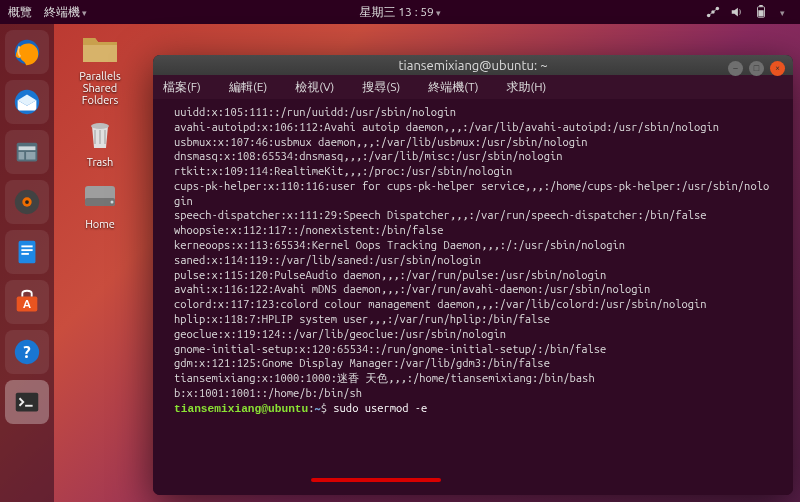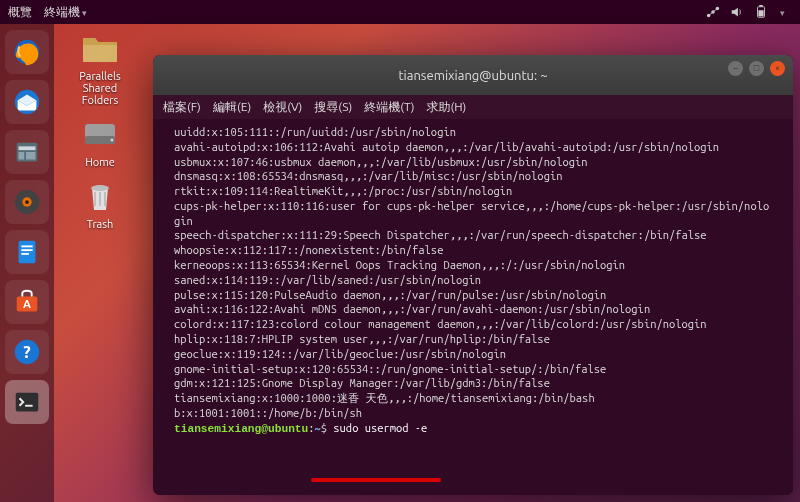--- a/index.html
+++ b/index.html
@@ -45,33 +45,33 @@
   .desk-icon svg { width: 40px; height: 36px; margin-bottom: 2px; }
 
   
   .term-window {
     position: absolute; left: 153px; top: 55px; width: 640px; height: 440px;
     background: #2d0a22; border-radius: 7px; overflow: hidden;
     box-shadow: 0 10px 40px rgba(0,0,0,.6);
     display: flex; flex-direction: column;
   }
   .term-titlebar {
-    height: 40px; background: linear-gradient(#4a4a4a,#3a3a3a);
+    height: 20px; background: linear-gradient(#4a4a4a,#3a3a3a);
     display: flex; align-items: center; justify-content: center;
     position: relative; color: #ddd; font-size: 13px;
   }
   .win-controls {
     position: absolute; right: 8px; top: 6px; display: flex; gap: 6px;
   }
   .wc { width: 15px; height: 15px; border-radius: 50%; font-size: 9px; line-height: 15px; text-align: center; color: #333; }
   .wc.close { background: #e95420; }
   .wc.min, .wc.max { background: #6f6f6f; }
   .term-menubar {
     height: 24px; background: #38102a; color: #ddd; font-size: 12px;
-    display: flex; align-items: center; gap: 12px; padding: 9px 10px;
+    display: flex; align-items: center; gap: 28px; padding: 9px 10px;
   }
   .term-body {
     flex: 1; background: #300a24; color: #dcdcdc;
     font-family: "Ubuntu Mono","DejaVu Sans Mono",monospace;
     font-size: 11.2px; line-height: 1.32; padding: 6px 21px;
     white-space: pre-wrap; word-break: break-all; overflow: hidden;
   }
   .prompt-user { color: #8ae234; font-weight: bold; font-family: Liberation Mono, monospace; }
   .prompt-path { color: #729fcf; font-weight: bold; }
   .term-body .cmd { color: #fff; }
@@ -81,20 +81,21 @@
   }
 </style>
 </head>
 <body>
 
 <div class="topbar">
   <div class="left">
     <span><span>概覽</span></span>
     <span><span>終端機</span><span class="menu-arrow">▾</span></span>
   </div>
+  <div class="center"><span>星期三 13 : 59</span><span class="menu-arrow">▾</span></div>
   <div class="right">
     <span class="tb-icon">
       <svg viewBox="0 0 16 16">
           <circle cx="3" cy="12" r="2" fill="#ccc"></circle>
           <circle cx="8" cy="8" r="2" fill="#ccc"></circle>
           <circle cx="13" cy="4" r="2" fill="#ccc"></circle>
           <path d="M3 12 L8 8 L13 4" stroke="#ccc" fill="none"></path>
         </svg>
     </span>
     <span class="tb-icon">
@@ -179,33 +180,33 @@
     <svg viewBox="0 0 40 36">
         <path d="M3 8h12l3 4h19v20H3z" fill="#d7b36a"></path>
         <path d="M3 8h12l3 4h19v3H3z" fill="#c9a04d"></path>
       </svg>
     <div style="white-space:pre-line">Parallels
 Shared
 Folders</div>
   </div>
   <div class="desk-icon">
     <svg viewBox="0 0 40 36">
+        <path d="M12 10h16l-2 22H14z" fill="#e0e0e0"></path>
+        <ellipse cx="20" cy="10" rx="9" ry="3" fill="#bdbdbd"></ellipse>
+        <path d="M15 14v14M20 14v14M25 14v14" stroke="#9e9e9e"></path>
+      </svg>
+    <div>Trash</div>
+  </div>
+  <div class="desk-icon">
+    <svg viewBox="0 0 40 36">
         <rect x="5" y="8" width="30" height="20" rx="3" fill="#9e9e9e"></rect>
         <rect x="5" y="20" width="30" height="8" rx="2" fill="#757575"></rect>
         <circle cx="32" cy="24" r="1.5" fill="#cfd8dc"></circle>
       </svg>
     <div>Home</div>
-  </div>
-  <div class="desk-icon">
-    <svg viewBox="0 0 40 36">
-        <path d="M12 10h16l-2 22H14z" fill="#e0e0e0"></path>
-        <ellipse cx="20" cy="10" rx="9" ry="3" fill="#bdbdbd"></ellipse>
-        <path d="M15 14v14M20 14v14M25 14v14" stroke="#9e9e9e"></path>
-      </svg>
-    <div>Trash</div>
   </div>
 </div>
 
 <div class="term-window">
   <div class="term-titlebar">
     <span>tiansemixiang@ubuntu: ~</span>
     <div class="win-controls">
       <span class="wc min">–</span>
       <span class="wc max">□</span>
       <span class="wc close">×</span>

